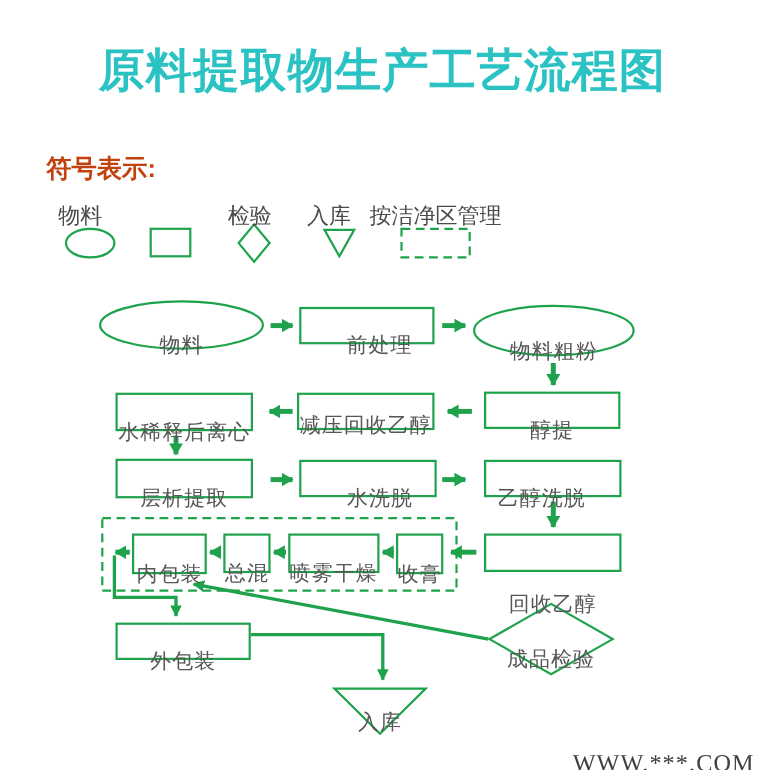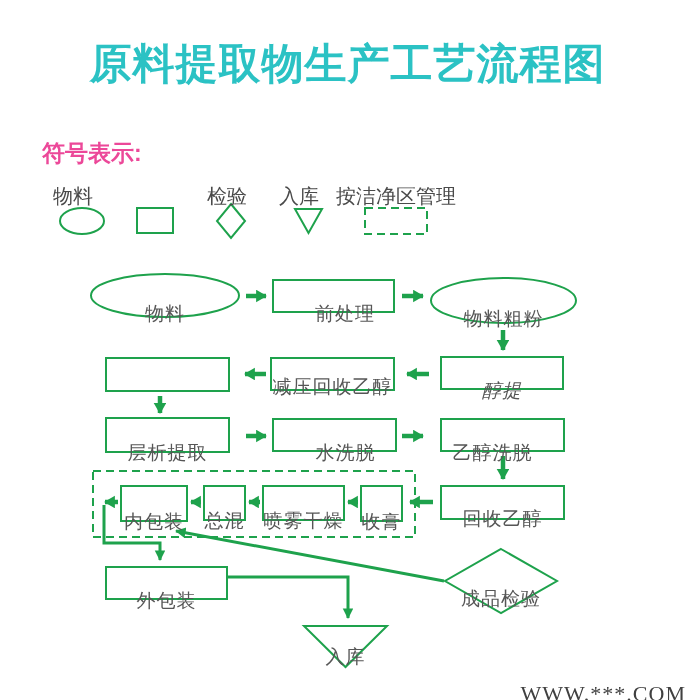--- a/index.html
+++ b/index.html
@@ -67,35 +67,36 @@
       <polyline points="260,502 249,502" fill="none" stroke="#1ea24c" stroke-width="4.5" marker-end="url(#ah)"></polyline>
       <polyline points="201,502 191,502" fill="none" stroke="#1ea24c" stroke-width="4.5" marker-end="url(#ah)"></polyline>
       <polyline points="118,502 105,502" fill="none" stroke="#1ea24c" stroke-width="4.5" marker-end="url(#ah)"></polyline>
       <polyline points="104,505 104,543 160,543 160,560" fill="none" stroke="#1ea24c" stroke-width="3" marker-end="url(#ah2)"></polyline>
       <polyline points="228,577 348,577 348,618" fill="none" stroke="#1ea24c" stroke-width="3" marker-end="url(#ah2)"></polyline>
       <polyline points="444,581 176,531" fill="none" stroke="#1ea24c" stroke-width="3" marker-end="url(#ah2)"></polyline>
     </svg>
 
   <div id="label-layer">
     <div class="page-title" style="color: rgb(43, 194, 196);">原料提取物生产工艺流程图</div>
-    <div class="legend-heading" style="color: #ec4899;">符号表示:</div>
+    <div class="legend-heading" style="color: #c2410c;">符号表示:</div>
     <div class="watermark" style="color: #404040;">WWW.***.COM</div>
   <div class="legend-label" style="left: 8px;">物料</div>
       <div class="legend-label" style="left: 162px;">检验</div>
       <div class="legend-label" style="left: 234px;">入库</div>
       <div class="legend-label" style="left: 331px;">按洁净区管理</div>
       <div class="node-label" style="left: 90px; top: 273px; width: 150px; height: 45px;">物料</div>
       <div class="node-label" style="left: 272px; top: 279px; width: 146px; height: 34px;">前处理</div>
       <div class="node-label" style="left: 430px; top: 277px; width: 147px; height: 47px;">物料粗粉</div>
-      <div class="node-label" style="left: 440px; top: 356px; width: 124px; height: 34px; font-style: italic;">醇提</div>
+      <div class="node-label" style="left: 440px; top: 356px; width: 124px; height: 34px;">醇提</div>
       <div class="node-label" style="left: 270px; top: 357px; width: 125px; height: 24px;">减压回收乙醇</div>
+      <div class="node-label" style="left: 105px; top: 357px; width: 125px; height: 35px;">水稀释后离心</div>
       <div class="node-label" style="left: 105px; top: 417px; width: 125px; height: 36px;">层析提取</div>
       <div class="node-label" style="left: 272px; top: 418px; width: 125px; height: 34px; padding-left: 11px;">水洗脱</div>
       <div class="node-label" style="left: 440px; top: 418px; width: 105px; height: 34px;">乙醇洗脱</div>
-      <div class="node-label" style="left: 440px; top: 483px; width: 125px; height: 35px;">回收乙醇</div>
+      <div class="node-label" style="left: 440px; top: 513px; width: 125px; height: 35px;">回收乙醇</div>
       <div class="node-label" style="left: 120px; top: 485px; width: 68px; height: 37px;">内包装</div>
       <div class="node-label" style="left: 203px; top: 485px; width: 43px; height: 36px;">总混</div>
       <div class="node-label" style="left: 262px; top: 485px; width: 83px; height: 36px;">喷雾干燥</div>
       <div class="node-label" style="left: 360px; top: 485px; width: 43px; height: 37px;">收膏</div>
       <div class="node-label" style="left: 105px; top: 566px; width: 123px; height: 34px;">外包装</div>
       <div class="node-label" style="left: 444px; top: 548px; width: 114px; height: 66px;">成品检验</div>
       <div class="node-label" style="left: 303px; top: 625px; width: 85px; height: 27px;">入库</div>
     </div>
 </div>
 

